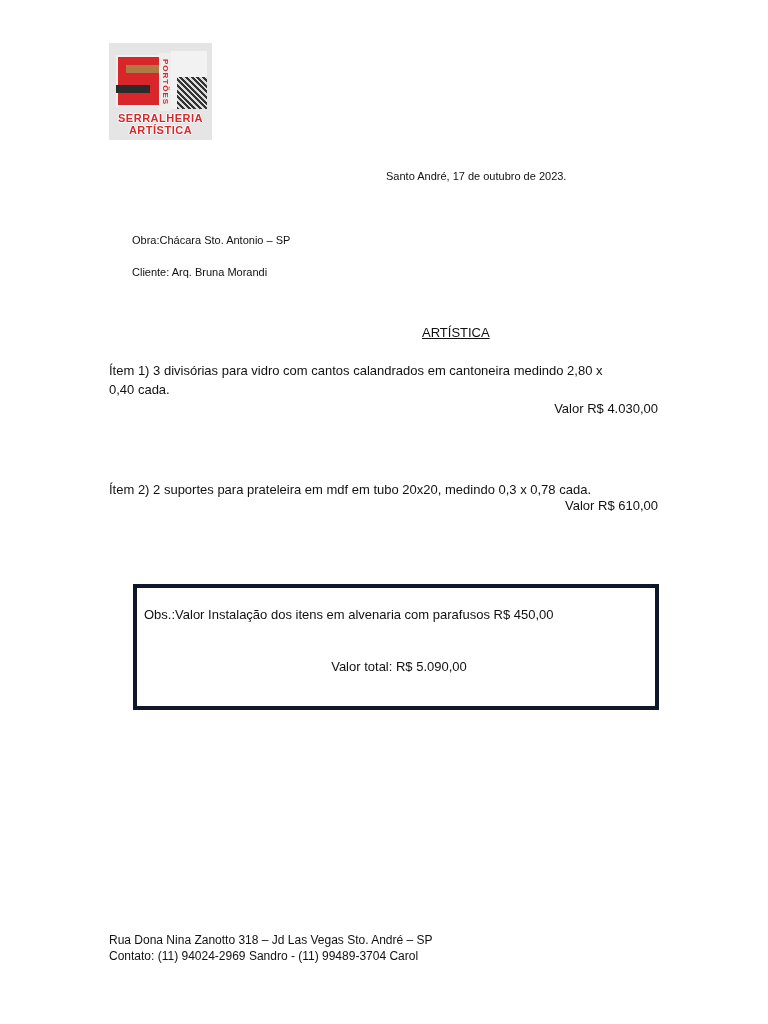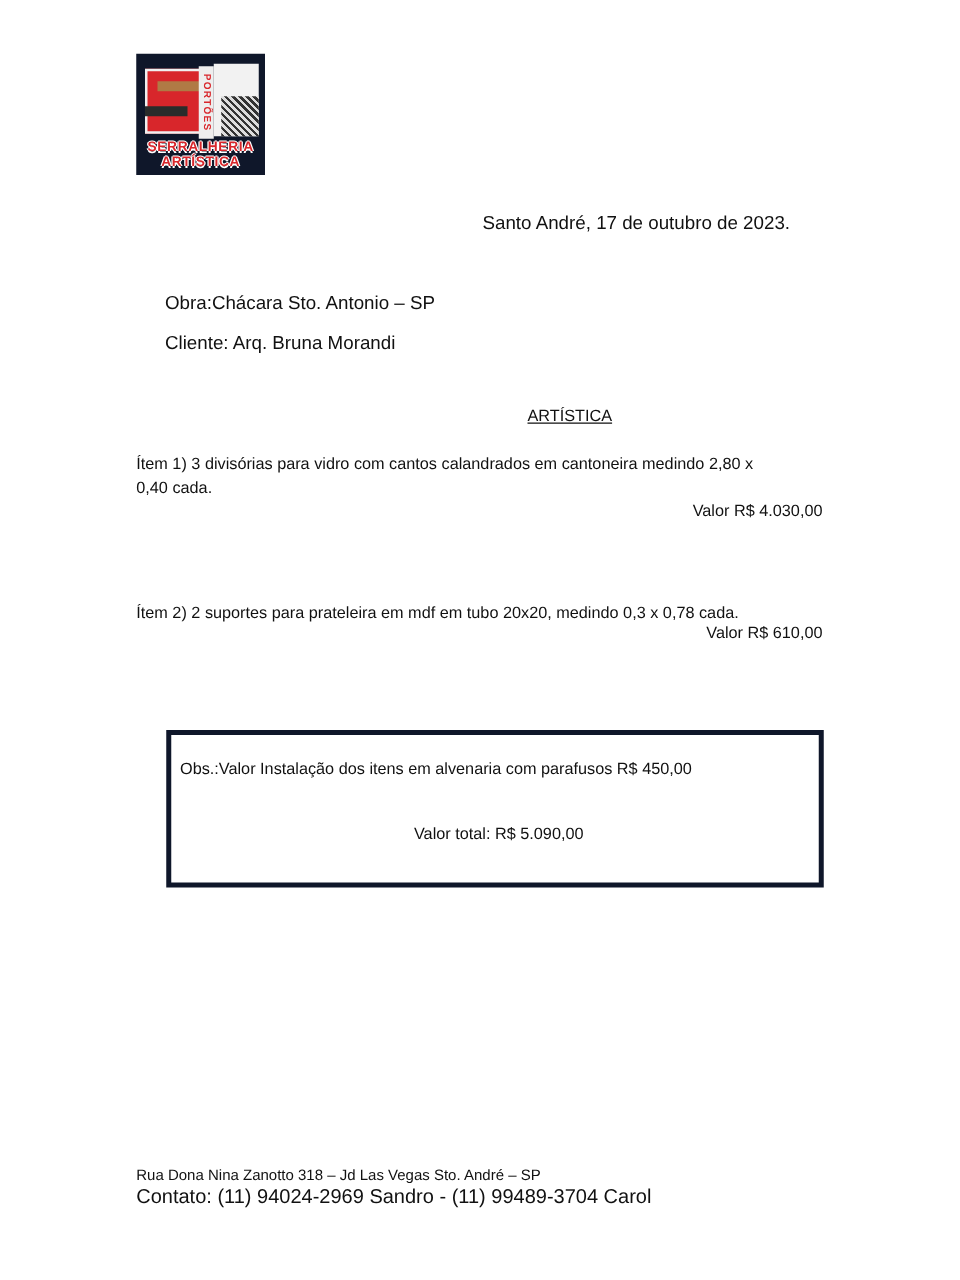--- a/index.html
+++ b/index.html
@@ -4,21 +4,21 @@
   <style>
     html, body { margin: 0; padding: 0; }
     body {
       width: 768px; height: 1024px; background: #ffffff; position: relative;
       font-family: "Liberation Sans", "DejaVu Sans", sans-serif; color: #111;
       overflow: hidden;
     }
     .abs { position: absolute; white-space: nowrap; }
     .logo {
       position: absolute; left: 109px; top: 43px; width: 103px; height: 97px;
-      background: #0f172a; overflow: hidden;
+      background: #e5e5e5; overflow: hidden;
     }
     .logo .s-block {
       position: absolute; left: 7px; top: 12px; width: 46px; height: 52px;
       background: #d8262b; border: 2px solid #f0f0f0; box-sizing: border-box;
     }
     .logo .s-cut1 { position: absolute; left: 17px; top: 22px; width: 34px; height: 8px; background: #b07a45; }
     .logo .s-cut2 { position: absolute; left: 7px; top: 42px; width: 34px; height: 8px; background: #2a2c2b; }
     .logo .f-block {
       position: absolute; left: 62px; top: 8px; width: 36px; height: 58px;
       background: #f2f2f2;
@@ -32,21 +32,21 @@
       background: #eeeeee; color: #d8262b; font-size: 8px; font-weight: bold;
       writing-mode: vertical-rl; text-align: center; letter-spacing: 1px; line-height: 12px;
     }
     .logo .line1, .logo .line2 {
       position: absolute; left: 0; width: 103px; text-align: center;
       color: #d8262b; font-weight: bold; font-size: 11px; letter-spacing: 0.5px;
       text-shadow: 1px 0 #fff, -1px 0 #fff, 0 1px #fff, 0 -1px #fff;
     }
     .logo .line1 { top: 69px; }
     .logo .line2 { top: 81px; }
-    .t15 { font-size: 15px; }
+    .t15 { font-size: 11px; }
     .t13 { font-size: 13px; }
     .underline { text-decoration: underline; }
     .obs-box {
       position: absolute; left: 133px; top: 584px; width: 526px; height: 126px;
       border: 4px solid #0f172a; box-sizing: border-box;
     }
   </style>
 </head>
 <body>
 
@@ -74,13 +74,13 @@
 
 <div class="abs t13" style="left:109px; top:459px;margin-top:23px;">Ítem 2) 2 suportes para prateleira em mdf em tubo 20x20,  medindo 0,3 x 0,78 cada.</div>
 <div class="abs t13" style="right:110px; top:498px;">Valor R$ 610,00</div>
 
 <div class="obs-box">
   <div class="abs t13" style="left:7px; top:19px;">Obs.:Valor Instalação dos itens em alvenaria com parafusos R$ 450,00</div>
   <div class="abs t13" style="left:0; width:524px; text-align:center; top:71px;">Valor total: R$ 5.090,00</div>
 </div>
 
 <div class="abs" style="left:109px; top:933px; font-size:12px;">Rua Dona Nina Zanotto 318 – Jd Las Vegas Sto. André – SP</div>
-<div class="abs" style="left:109px; top:949px; font-size:16px;">Contato: (11) 94024-2969 Sandro - (11) 99489-3704 Carol</div>
+<div class="abs" style="left:109px; top:949px; font-size:12px;">Contato: (11) 94024-2969 Sandro - (11) 99489-3704 Carol</div>
 
 </body></html>

